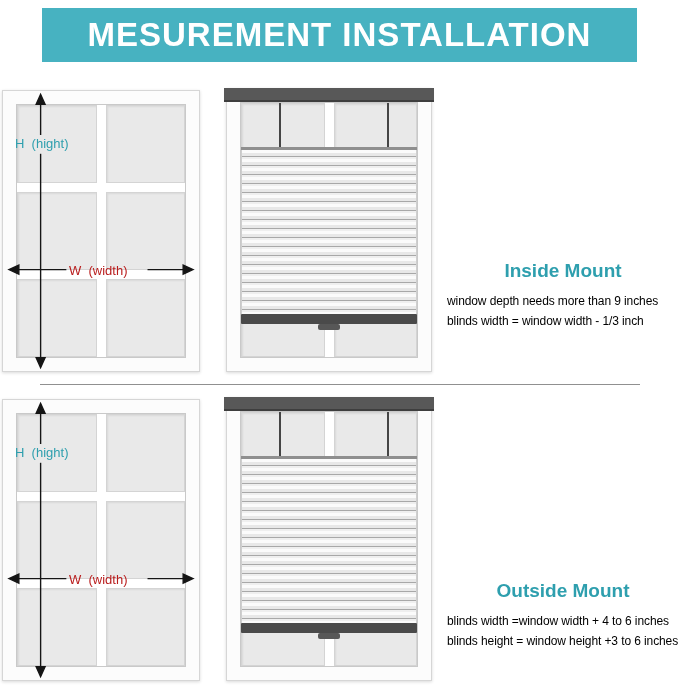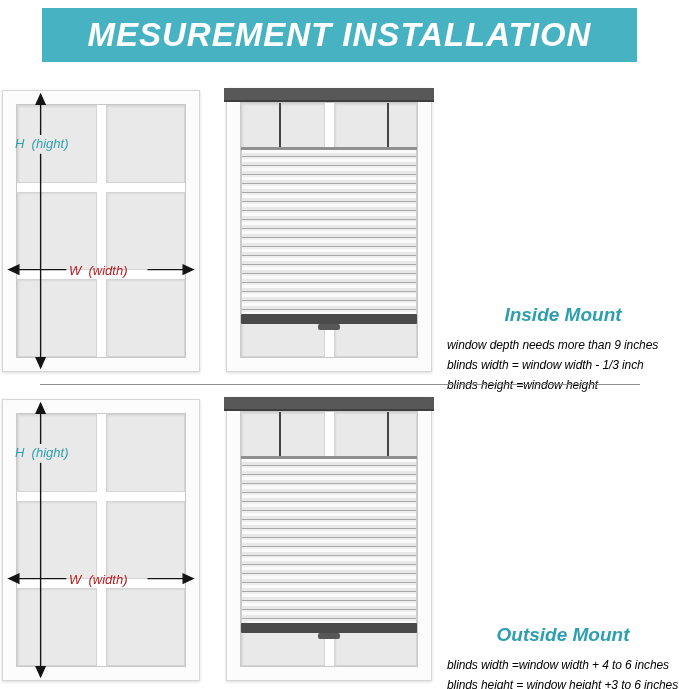--- a/index.html
+++ b/index.html
@@ -1,18 +1,18 @@
 <!DOCTYPE html>
 <html style="--banner: #47b2c1; --accent: #2e9fae;"><head>
 <meta charset="utf-8">
 <style>
   :root{ --banner:#47b2c1; --accent:#2e9fae; }
   *{box-sizing:border-box; margin:0; padding:0;}
   body{background:#fff; font-family:"Liberation Sans", sans-serif;}
-  .canvas{position:relative; width:679px; height:689px; background:#fff; overflow:hidden;font-style:italic;}
+  .canvas{position:relative; width:679px; height:689px; background:#fff; overflow:hidden;}
 
   .banner{position:absolute; left:42px; top:8px; width:595px; height:54px; background:var(--banner);
           display:flex; align-items:center; justify-content:center;}
   .banner h1{color:#fff; font-size:33px; font-weight:bold; letter-spacing:1px; white-space:nowrap;}
 
   .section{position:absolute; left:0; width:679px;padding-left:28px;}
   .section.inside{top:88px; height:290px;}
   .section.outside{top:397px; height:292px;}
   .divider{position:absolute; left:40px; top:384px; width:600px; border-top:1px solid #909090;}
 
@@ -33,21 +33,21 @@
   .cord.left{left:52px;} .cord.right{left:160px;}
   .shade{position:absolute; left:14px; right:14px; top:58px; height:177px; z-index:2;}
   .shade-top{height:3px; background:#8f8f8f;}
   .pleats{height:164px;
           background:repeating-linear-gradient(to bottom,#fbfbfb 0 3px,#e8e8e8 3px 6px,#a8a8a8 6px 7px,#efefef 7px 9px);
           border-left:1px solid #cfcfcf; border-right:1px solid #cfcfcf;}
   .bottomrail{height:10px; background:#4a4a4a; border-radius:1px;}
   .pull{position:absolute; top:177px; left:50%; transform:translateX(-50%); width:22px; height:6px;
         background:#575757; border-radius:2px;}
 
-  .notes{position:absolute; left:447px; width:232px;margin-top:44px;}
+  .notes{position:absolute; left:447px; width:232px;}
   .section.inside .notes{top:172px;}
   .section.outside .notes{top:183px;}
   .mount-title{font-size:19px; font-weight:bold; color:var(--accent); text-align:center; margin-bottom:9px;}
   .note{font-size:12px; color:#000; line-height:20px; letter-spacing:-0.1px; white-space:nowrap;}
 </style>
 </head>
 <body>
 
 <div class="canvas">
 
@@ -99,21 +99,20 @@
         <div class="pleats"></div>
         <div class="bottomrail"></div>
         <div class="pull"></div>
       </div>
     </div>
 
     <div class="notes">
       <div class="mount-title">Inside Mount</div>
       <p class="note">window depth needs more than 9 inches</p>
       <p class="note">blinds width = window width - 1/3 inch</p>
-      <p class="note">blinds height =window height</p>
     </div>
   </section>
 
   <div class="divider"></div>
 
   <section class="section outside">
 
     <div class="window plain">
       <div class="panes">
         <div class="pane"></div>

